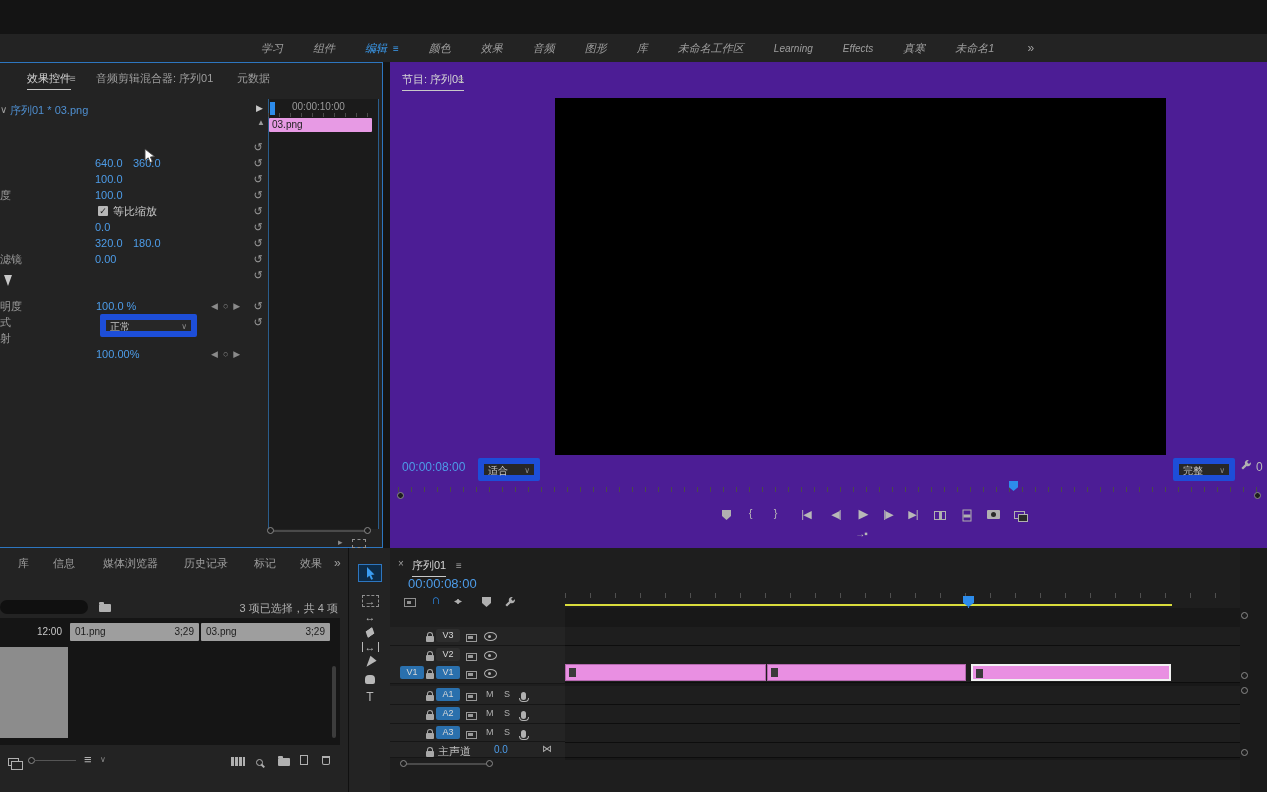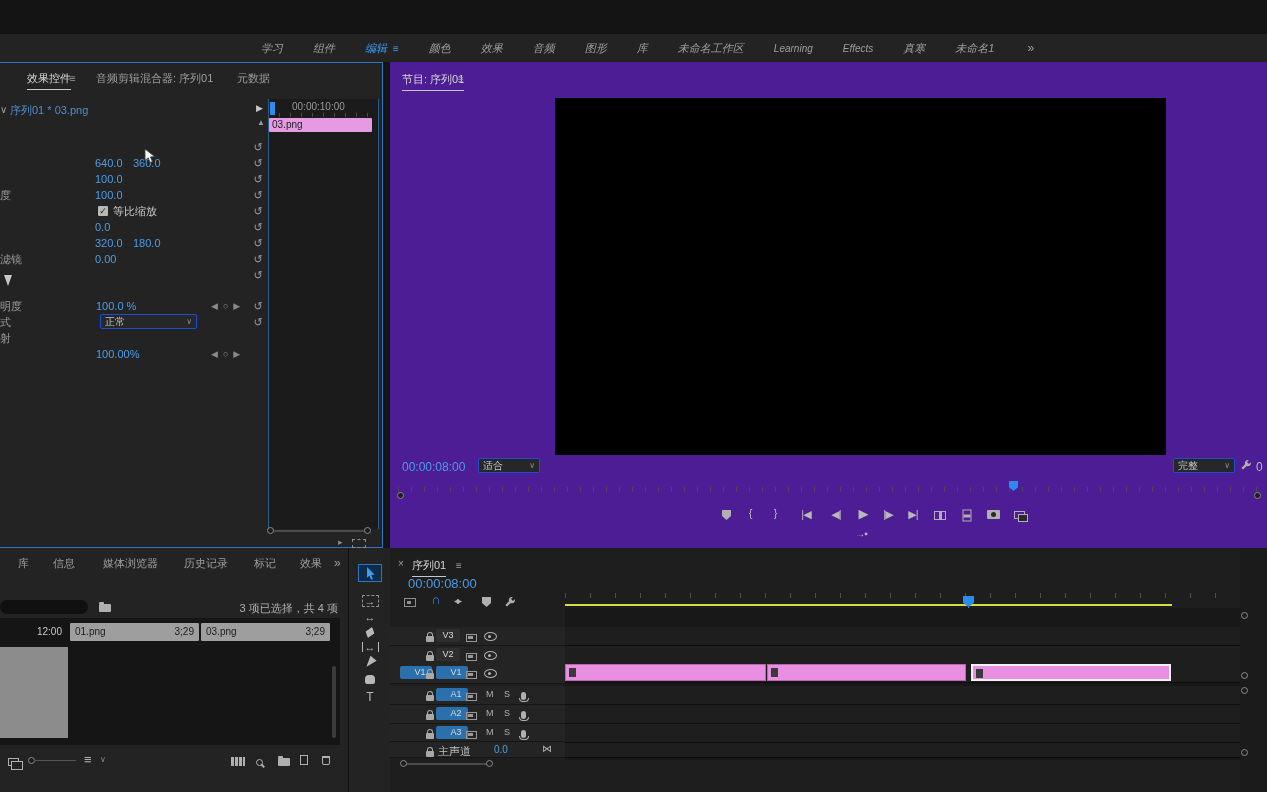--- a/index.html
+++ b/index.html
@@ -16,21 +16,21 @@
   .wstab.active{color:#3b9cf0;}
   .wstab.active .pm{margin-left:6px;}
   .wsoverflow{color:#9e9e9e;margin-left:18px;font-size:12px;}
   
   .paneltab{color:#9e9e9e;font-size:11px;}
   .paneltab.active{color:#d6d6d6;border-bottom:1px solid #c8c8c8;padding-bottom:3px;}
   .pm{color:#9e9e9e;font-size:10px;}
   .dim{color:#6a6a6a;}
   .knob{position:absolute;width:7px;height:7px;border-radius:50%;border:1.5px solid #8a8a8a;background:#1d1d1d;box-sizing:border-box;}
   .rst{position:absolute;left:251px;width:14px;text-align:center;color:#9a9a9a;font-size:11px;cursor:default;}
-  .ddown{position:absolute;height:15px;background:#272727;border:1px solid #1d4ed8;border-radius:2px;color:#c8c8c8;font-size:10px;line-height:14px;padding:0 4px;box-sizing:border-box;}
+  .ddown{position:absolute;height:23px;background:#272727;border:6px solid #1d4ed8;border-radius:2px;color:#c8c8c8;font-size:10px;line-height:14px;padding:0 4px;box-sizing:border-box;}
   .ddown .chev{position:absolute;right:4px;top:0;color:#8a8a8a;font-size:8px;line-height:14px;}
   
   .ec{position:absolute;left:0;top:62px;width:383px;height:486px;background:#232323;border:1px solid #2d76c0;border-left:none;box-sizing:border-box;}
   .ec-tabs{position:absolute;left:0;top:8px;width:100%;height:22px;}
   .ec-lane{position:absolute;left:268px;top:36px;width:109px;height:430px;background:#1b1b1b;border-left:1px solid #2a5d8c;border-right:1px solid #2a5d8c;}
   .ec-ruler{position:absolute;left:268px;top:38px;width:109px;height:16px;background:
      repeating-linear-gradient(90deg,#4a4a4a 0 1px,transparent 1px 11px);background-size:100% 4px;background-position:0 12px;background-repeat:no-repeat;}
   .ec-row{position:absolute;left:0;width:268px;height:16px;line-height:16px;}
   .ec-frag{position:absolute;left:0;color:#9a9a9a;}
   .ec-val{position:absolute;color:#4d9ce8;}
@@ -59,21 +59,21 @@
   .tool{position:absolute;left:9px;width:24px;height:18px;display:flex;align-items:center;justify-content:center;color:#b8b8b8;font-size:11px;}
   .tool.active{background:#0d2c49;border:1px solid #2d76c0;box-sizing:border-box;}
   
   .tl{position:absolute;left:390px;top:548px;width:877px;height:244px;background:#1e1e1e;}
   .tl-ruler{position:absolute;left:175px;top:45px;width:675px;height:15px;
      background:repeating-linear-gradient(90deg,#4f4f4f 0 1px,transparent 1px 25px);background-size:100% 5px;background-position:0 0;background-repeat:no-repeat;}
   .lanes{position:absolute;left:175px;top:60px;width:675px;height:152px;background:#181818;}
   .lane{position:absolute;left:0;width:675px;background:#1e1e1e;border-bottom:1px solid #0d0d0d;box-sizing:border-box;}
   .trow{position:absolute;left:0;width:175px;border-bottom:1px solid #161616;box-sizing:border-box;background:#242424;}
   .tbtn{position:absolute;width:24px;height:13px;top:2px;border-radius:2px;font-size:9px;line-height:13px;text-align:center;color:#d8d8d8;background:#2e2e2e;}
-  .tbtn.on{background:#2a70ad;padding-left:8px;}
+  .tbtn.on{background:#2a70ad;}
   .clip{position:absolute;top:0;height:17px;background:#e98fe2;border:1px solid #b468ae;box-sizing:border-box;}
   .clip.selected{border:2px solid #f2f2f2;}
   .fxbadge{position:absolute;left:3px;top:3px;width:7px;height:9px;background:#3a3a3a;}
   .ms{color:#b0b0b0;font-size:9px;position:absolute;top:3px;}
   
   .icon-lock{position:relative;width:8px;height:6px;background:#a8a8a8;border-radius:1px;display:inline-block;}
   .icon-lock::before{content:"";position:absolute;top:-4px;left:1px;width:4px;height:4px;border:1.2px solid #a8a8a8;border-bottom:none;border-radius:3px 3px 0 0;}
   .icon-eye{position:relative;width:13px;height:9px;border:1.3px solid #b0b0b0;border-radius:50%;display:inline-block;box-sizing:border-box;}
   .icon-eye::after{content:"";position:absolute;left:3px;top:1.5px;width:3px;height:3px;border-radius:50%;background:#b0b0b0;}
   .icon-screen{position:relative;width:11px;height:8px;border:1px solid #999;display:inline-block;box-sizing:border-box;}

